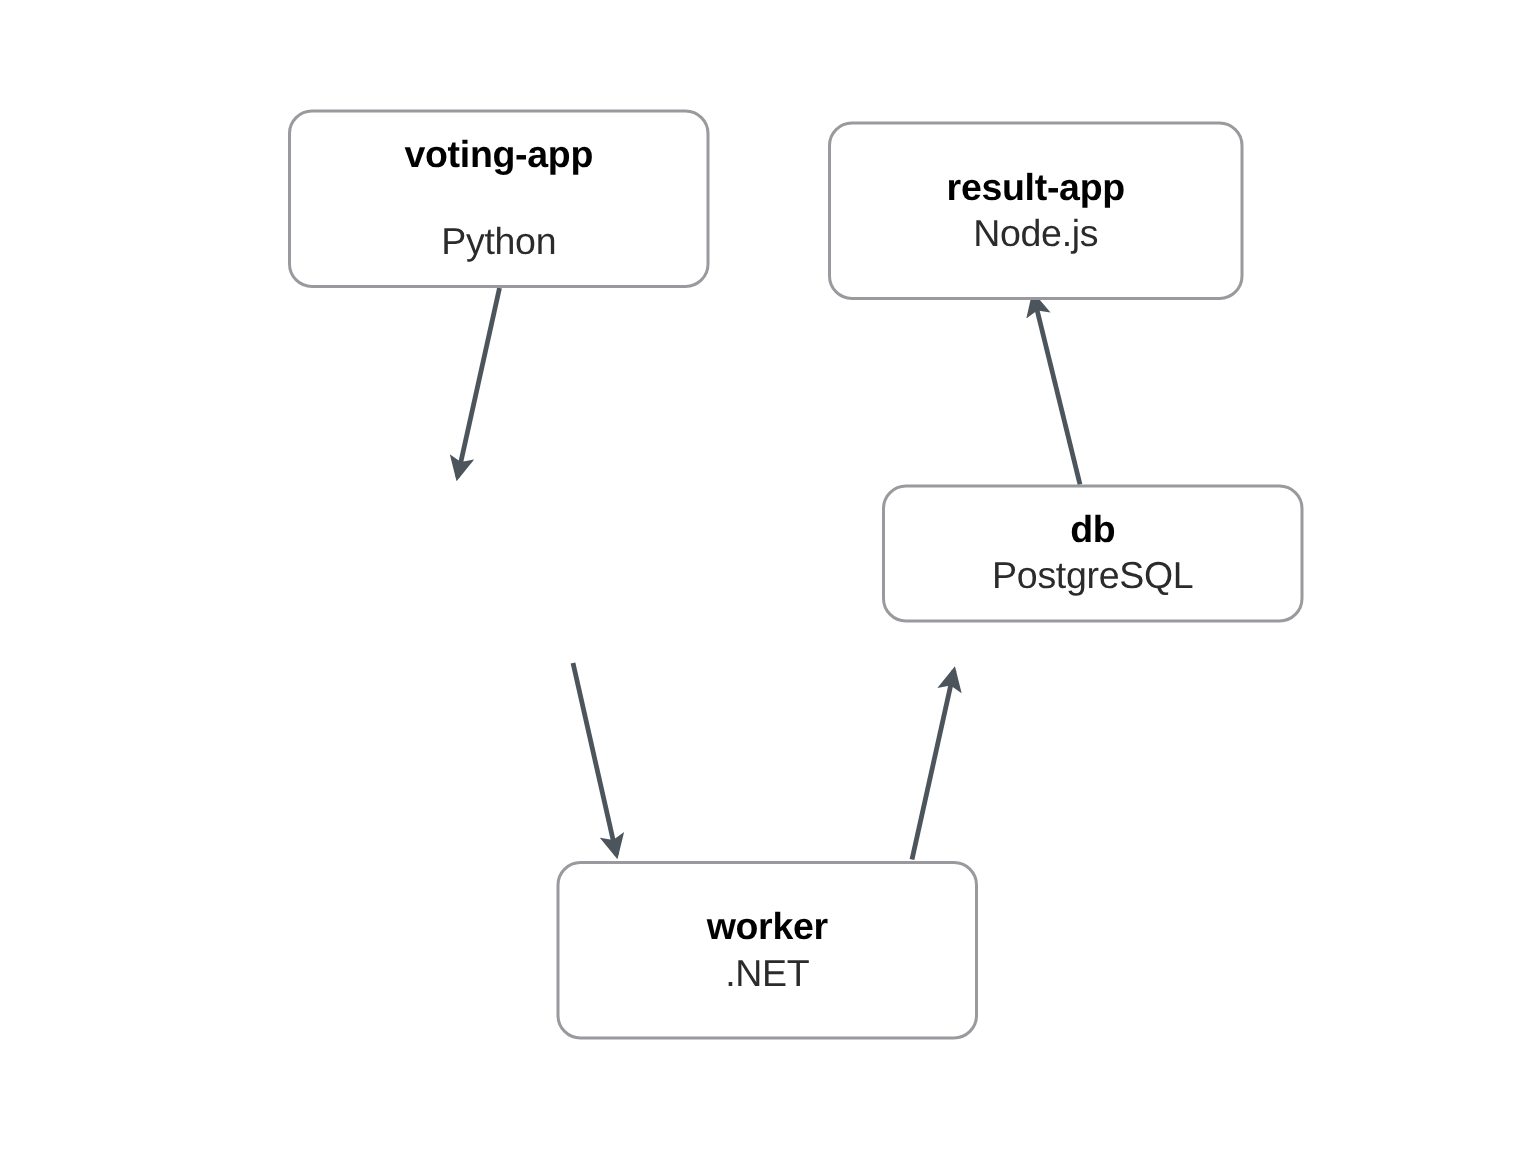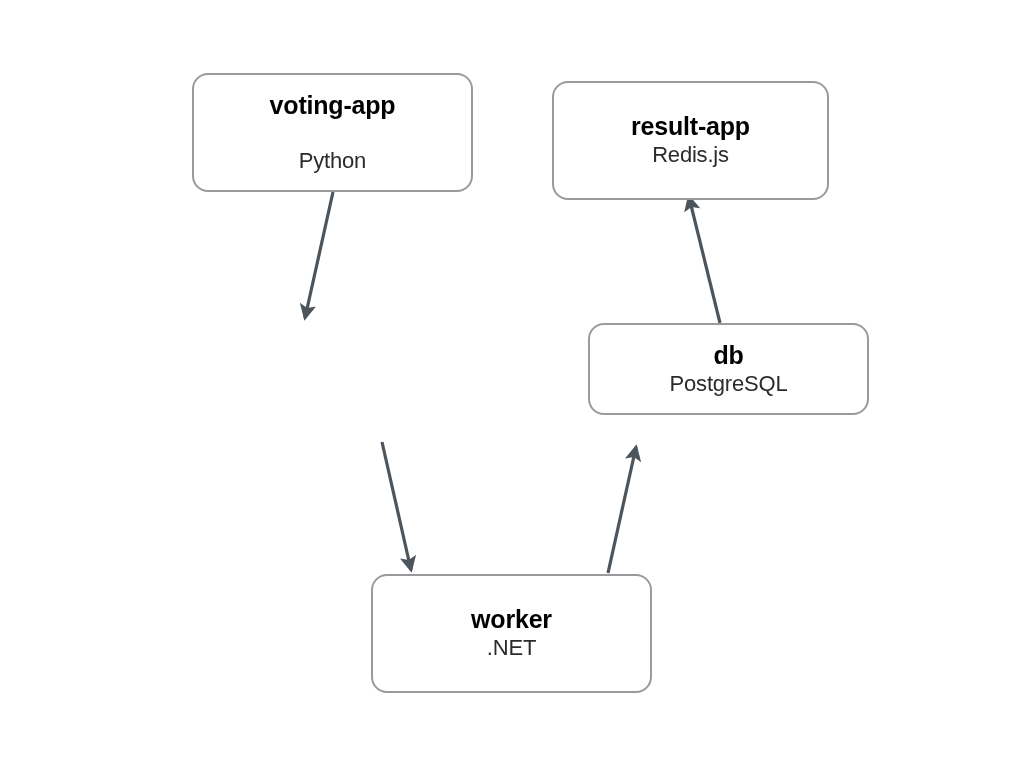--- a/index.html
+++ b/index.html
@@ -42,21 +42,21 @@
   }
   .node-title {
     font-size: 25px;
     font-weight: bold;
     color: #000000;
     line-height: 1.12;
     letter-spacing: -0.2px;
     text-align: center;
   }
   .node-subtitle {
-    font-size: 22px;
+    font-size: 25px;
     font-weight: normal;
     color: #2b2b2b;
     line-height: 1.2;
     letter-spacing: -0.2px;
     text-align: center;
     margin-top: 2px;
   }
 </style>
 </head>
 <body>
@@ -77,21 +77,21 @@
       </g>
   </svg>
 
   <div class="node" style="left: 192px; top: 73px; width: 281px; height: 119px; border-color: rgb(154, 154, 158); background: rgb(255, 255, 255); gap: 27px;">
     <div class="node-title">voting-app</div>
     <div class="node-subtitle">Python</div>
   </div>
 
   <div class="node" style="left: 552px; top: 81px; width: 277px; height: 119px; border-color: rgb(154, 154, 158); background: rgb(255, 255, 255);">
     <div class="node-title">result-app</div>
-    <div class="node-subtitle">Redis.js</div>
+    <div class="node-subtitle">Node.js</div>
   </div>
 
 
   <div class="node" style="left: 588px; top: 323px; width: 281px; height: 92px; border-color: rgb(154, 154, 158); background: rgb(255, 255, 255);">
     <div class="node-title">db</div>
     <div class="node-subtitle">PostgreSQL</div>
   </div>
 
   <div class="node" style="left: 371px; top: 574px; width: 281px; height: 119px; border-color: rgb(154, 154, 158); background: rgb(255, 255, 255);">
     <div class="node-title">worker</div>

